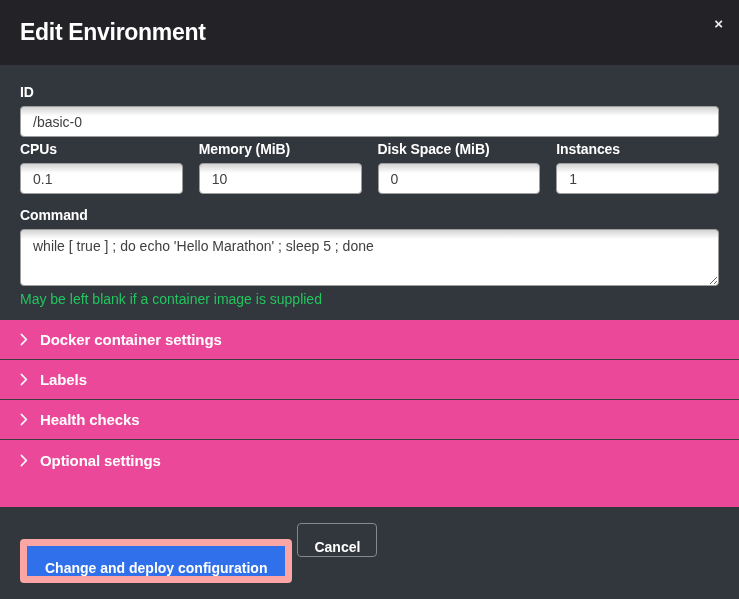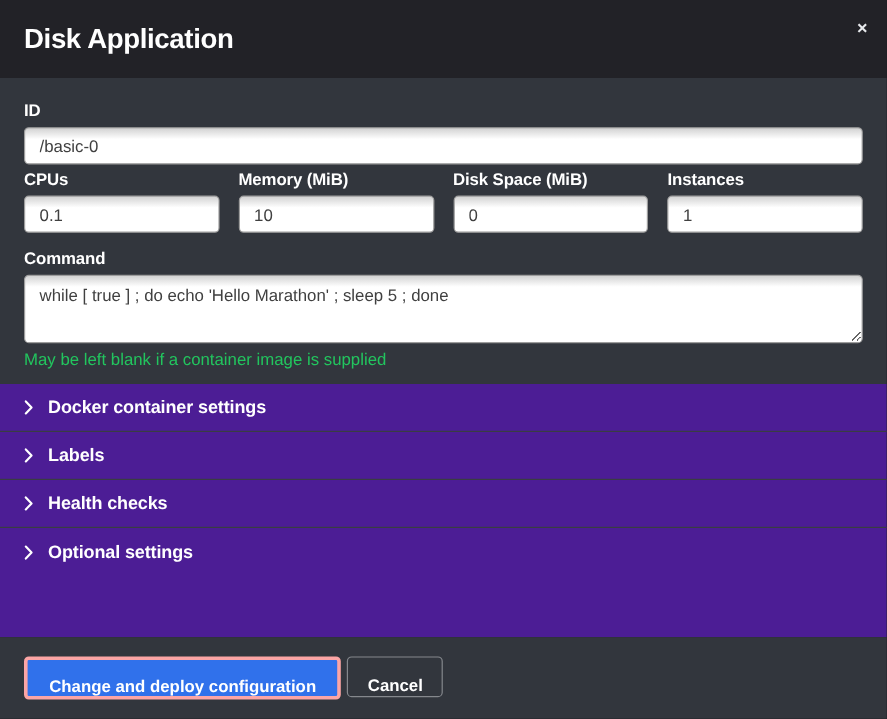--- a/index.html
+++ b/index.html
@@ -71,21 +71,21 @@
     line-height: 1.35;
     resize: both;
   }
   .help-text {
     color: #22c55e; font-size: 14px;
     margin-top: 5px;
   }
 
   
   .accordion {
-    background: #4c1d95;
+    background: #ec4899;
     flex: 1 1 auto;
   }
   .accordion-row {
     display: flex; align-items: center;
     height: 40px; padding: 0 20px;
     border-bottom: 1px solid #3a3d42;
     cursor: pointer;
   }
   .accordion-row:last-child { border-bottom: none; }
   .chevron {
@@ -108,36 +108,37 @@
   .btn {
     height: 31px;
     border-radius: 4px;
     font-size: 14px; font-weight: 600;
     font-family: inherit;
     line-height: 1;
     cursor: pointer;
   }
   .btn-primary {
     background: #3071eb; color: #ffffff;
-    border: 3px solid #fca5a5;
+    border: 7px solid #fca5a5;
     padding: 15px 18px;
+    margin-top: 16px;
   }
   .btn-cancel {
     background: transparent; color: #ffffff;
     border: 1px solid #85888d;
     padding: 16px 16px;
   }
 </style>
 </head>
 <body>
 
 <div class="modal">
 
   <div class="modal-header">
-    <div class="modal-title">Disk Application</div>
+    <div class="modal-title">Edit Environment</div>
     <button class="close-btn">
       <span>×</span>
     </button>
   </div>
 
   <div class="modal-body">
 
     <div class="form-group">
       <label class="field-label">ID</label>
       <input class="text-input" type="text" value="/basic-0" style="">

